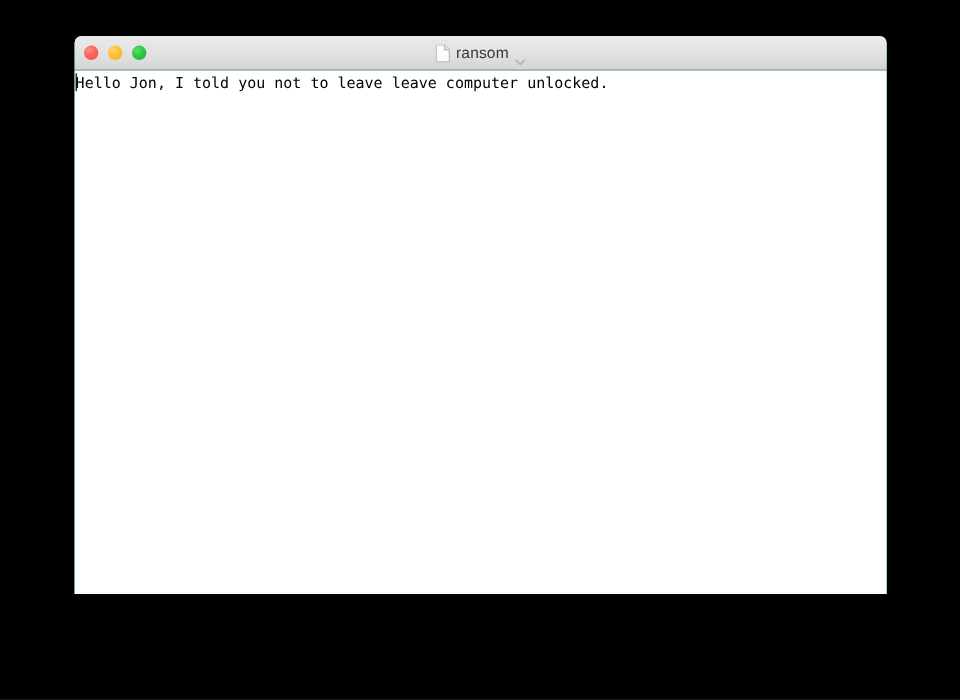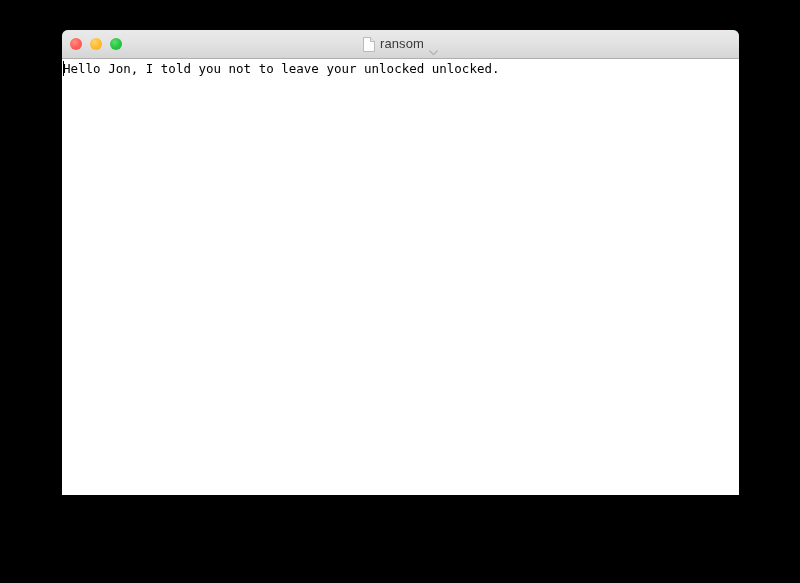--- a/index.html
+++ b/index.html
@@ -157,18 +157,18 @@
           <svg viewBox="0 0 9 6" width="9" height="6" xmlns="http://www.w3.org/2000/svg">
             <path d="M0.8 1 L4.5 4.6 L8.2 1" fill="none" stroke="#b3b3b3" stroke-width="1.3" stroke-linecap="round" stroke-linejoin="round"></path>
           </svg>
         </span>
       </div>
 
     </div>
 
     <div id="document-area">
       <span id="text-caret"></span>
-      <div id="document-text">Hello Jon, I told you not to leave your unlocked unlocked.</div>
+      <div id="document-text">Hello Jon, I told you not to leave leave computer unlocked.</div>
     </div>
 
   </div>
 
 </div>
 
 </body></html>

